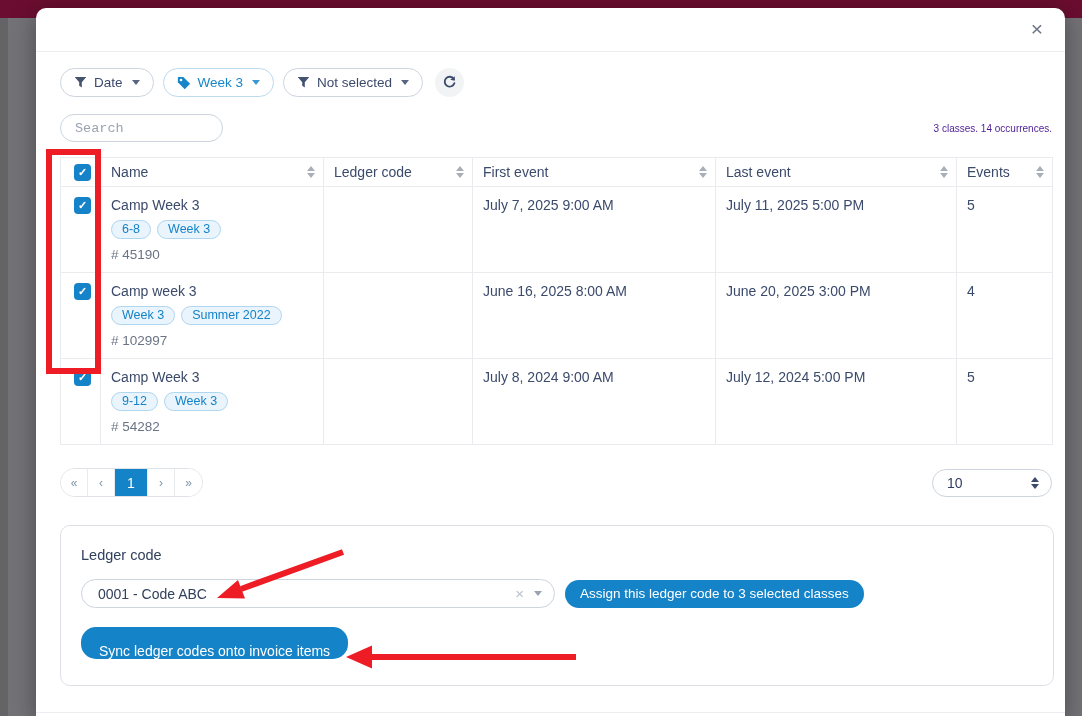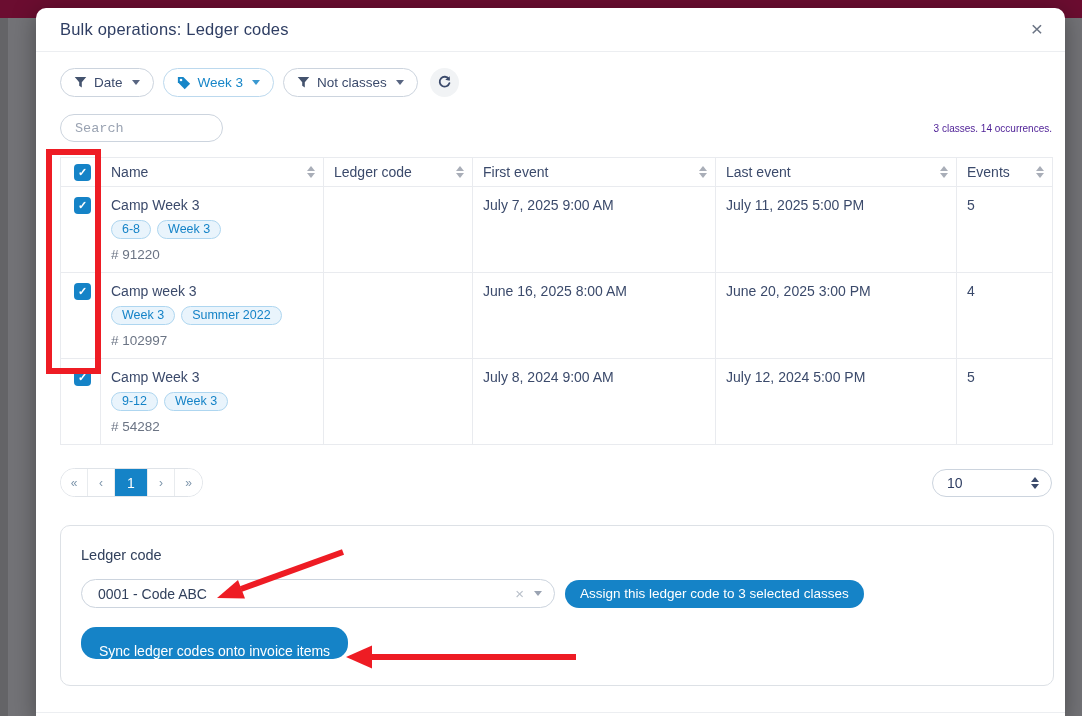--- a/index.html
+++ b/index.html
@@ -96,21 +96,20 @@
 </style>
 </head>
 <body>
 
 <div class="topbar"></div>
 <div class="left-strip"></div>
 
 <div class="modal">
 
   <div class="modal-header">
-    <div class="modal-title">Bulk operations: Ledger codes</div>
     <div class="modal-close">×</div>
   </div>
 
   <div class="modal-body">
 
     <div class="filter-row">
       <button class="pill-btn">
         <span style="display:inline-flex">
           <svg width="13" height="13" viewBox="0 0 14 13">
               <path d="M0.8 0.6 h12.4 l-4.8 5.6 v5.8 l-2.8 -1.9 v-3.9 z" fill="#44536e"></path>
@@ -128,21 +127,21 @@
         </span>
         <span>Week 3</span>
         <span class="caret"></span>
       </button>
       <button class="pill-btn">
         <span style="display:inline-flex">
           <svg width="13" height="13" viewBox="0 0 14 13">
               <path d="M0.8 0.6 h12.4 l-4.8 5.6 v5.8 l-2.8 -1.9 v-3.9 z" fill="#44536e"></path>
             </svg>
         </span>
-        <span>Not classes</span>
+        <span>Not selected</span>
         <span class="caret"></span>
       </button>
       <button class="refresh-btn">
         <span style="display:inline-flex">
           <svg width="15" height="15" viewBox="0 0 16 16">
               <path d="M12.6 4.2 A5.3 5.3 0 1 0 13.3 8.6" fill="none" stroke="#3b4a6b" stroke-width="1.9" stroke-linecap="round"></path>
               <polygon points="13.6,1.2 13.6,6.2 8.8,5.1" fill="#3b4a6b"></polygon>
             </svg>
         </span>
       </button>
@@ -220,21 +219,21 @@
         <tr>
           <td>
             <div class="checkbox">✓</div>
           </td>
           <td>
             <div class="row-name">Camp Week 3</div>
             <div class="tags">
               <span class="tag">6-8</span>
               <span class="tag">Week 3</span>
             </div>
-            <div class="row-id"># 91220</div>
+            <div class="row-id"># 45190</div>
           </td>
           <td></td>
           <td>July 7, 2025 9:00 AM</td>
           <td>July 11, 2025 5:00 PM</td>
           <td>5</td>
         </tr>
         <tr>
           <td>
             <div class="checkbox">✓</div>
           </td>

